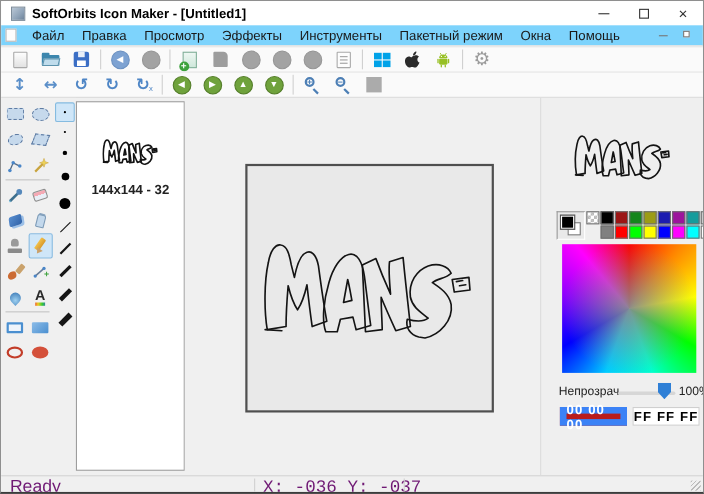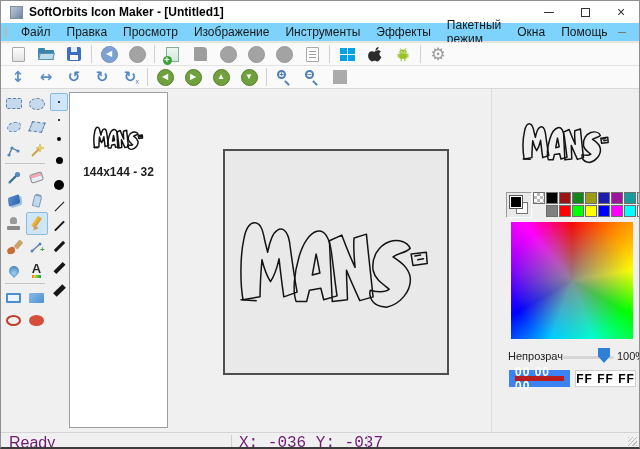--- a/index.html
+++ b/index.html
@@ -197,23 +197,22 @@
           <span class="glyph-close">×</span>
         </div>
     </div>
   </div>
 
   <div class="menubar">
     <div class="mdi-docicon"></div>
     <span class="menu-item">Файл</span>
     <span class="menu-item">Правка</span>
     <span class="menu-item">Просмотр</span>
-    <span class="menu-item">Изображение</span>
+    <span class="menu-item">Эффекты</span>
     <span class="menu-item">Инструменты</span>
-    <span class="menu-item">Эффекты</span>
     <span class="menu-item">Пакетный режим</span>
     <span class="menu-item">Окна</span>
     <span class="menu-item">Помощь</span>
     <div class="mdi-btns">
       <span class="mdi-btn">
           <i class="mdi-min"></i>
         </span>
       <span class="mdi-btn">
           <span class="mdi-restore">
             <i></i>

